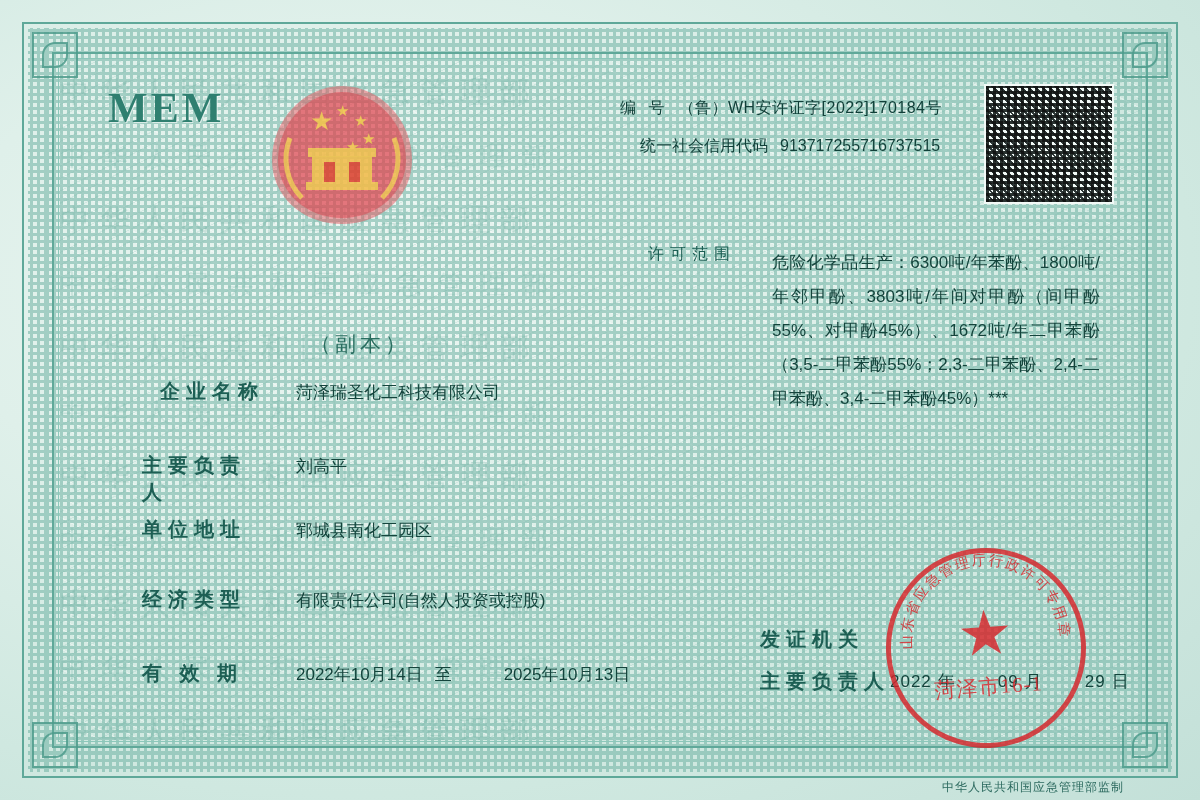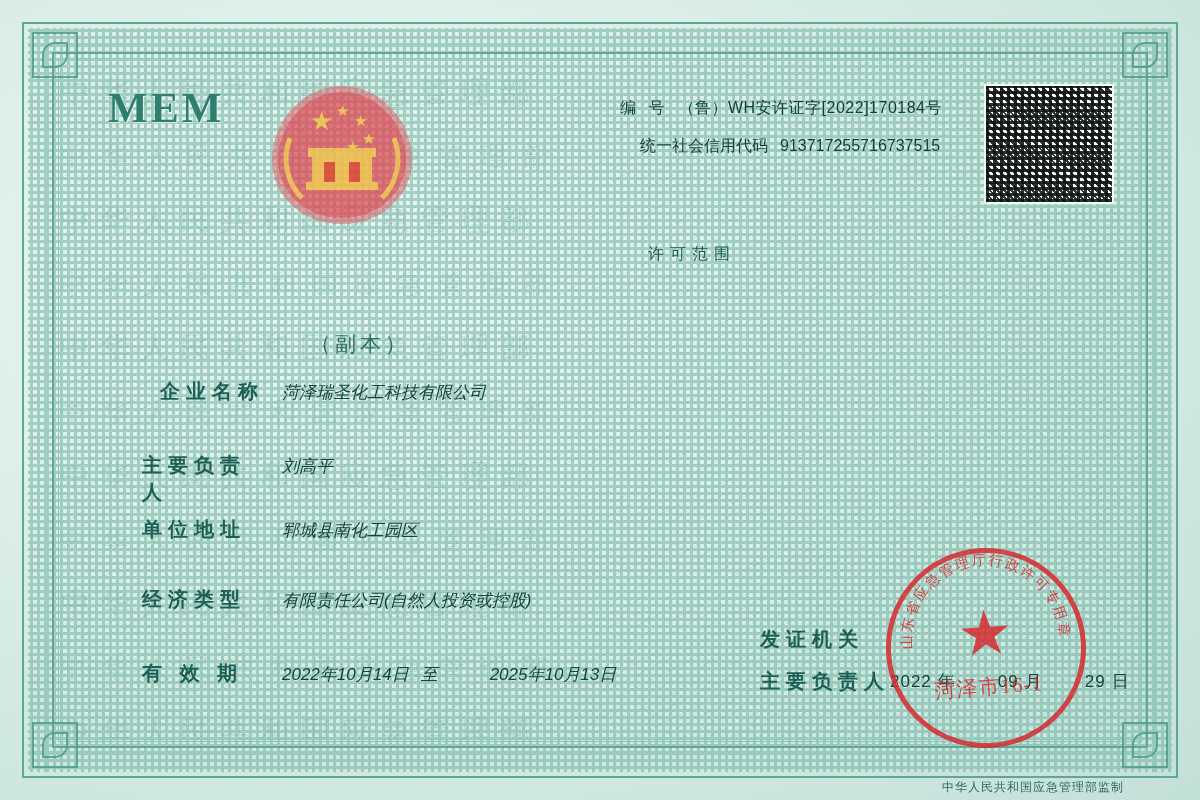--- a/index.html
+++ b/index.html
@@ -155,22 +155,21 @@
     width: 122px;
     font-size: 20px;
     color: #1d5f54;
     letter-spacing: 6px;
     font-weight: bold;
     flex: none;
   }
   .field .val {
     font-size: 17px;
     color: #14443c;
-    margin-left: 18px;
-    font-style: italic;
+    margin-left: 32px;
   }
   #f-company { top: 378px; text-align: right; }
   #f-person  { top: 452px; }
   #f-address { top: 516px; }
   #f-econ    { top: 586px; }
   #f-valid   { top: 660px; }
 
   .valid-row { display: flex; align-items: baseline; }
   .valid-row .sep { margin: 0 16px 0 12px; font-size: 17px; color: #14443c; }
   .valid-row .to  { font-size: 17px; color: #14443c; margin-left: 36px;}
@@ -390,20 +389,21 @@
   <div class="field" id="f-valid">
     <div class="lbl">有 效 期</div>
     <div class="val valid-row">
       <span>2022年10月14日</span>
       <span class="sep">至</span>
       <span class="to">2025年10月13日</span>
     </div>
   </div>
 
   <div id="scope-label">许可范围</div>
+  <div id="scope-value">危险化学品生产：6300吨/年苯酚、1800吨/年邻甲酚、3803吨/年间对甲酚（间甲酚55%、对甲酚45%）、1672吨/年二甲苯酚（3,5-二甲苯酚55%；2,3-二甲苯酚、2,4-二甲苯酚、3,4-二甲苯酚45%）***</div>
 
   <div id="issuer-label">发证机关</div>
   <div id="issue-date-label">主要负责人</div>
   <div id="issue-date-value">
     <span>2022</span><span>年</span><span class="gap"></span><span>09</span><span>月</span><span class="gap"></span><span>29</span><span>日</span>
   </div>
 
   <div id="seal">
     <svg class="seal-arc" viewBox="0 0 200 200">
       <defs>

